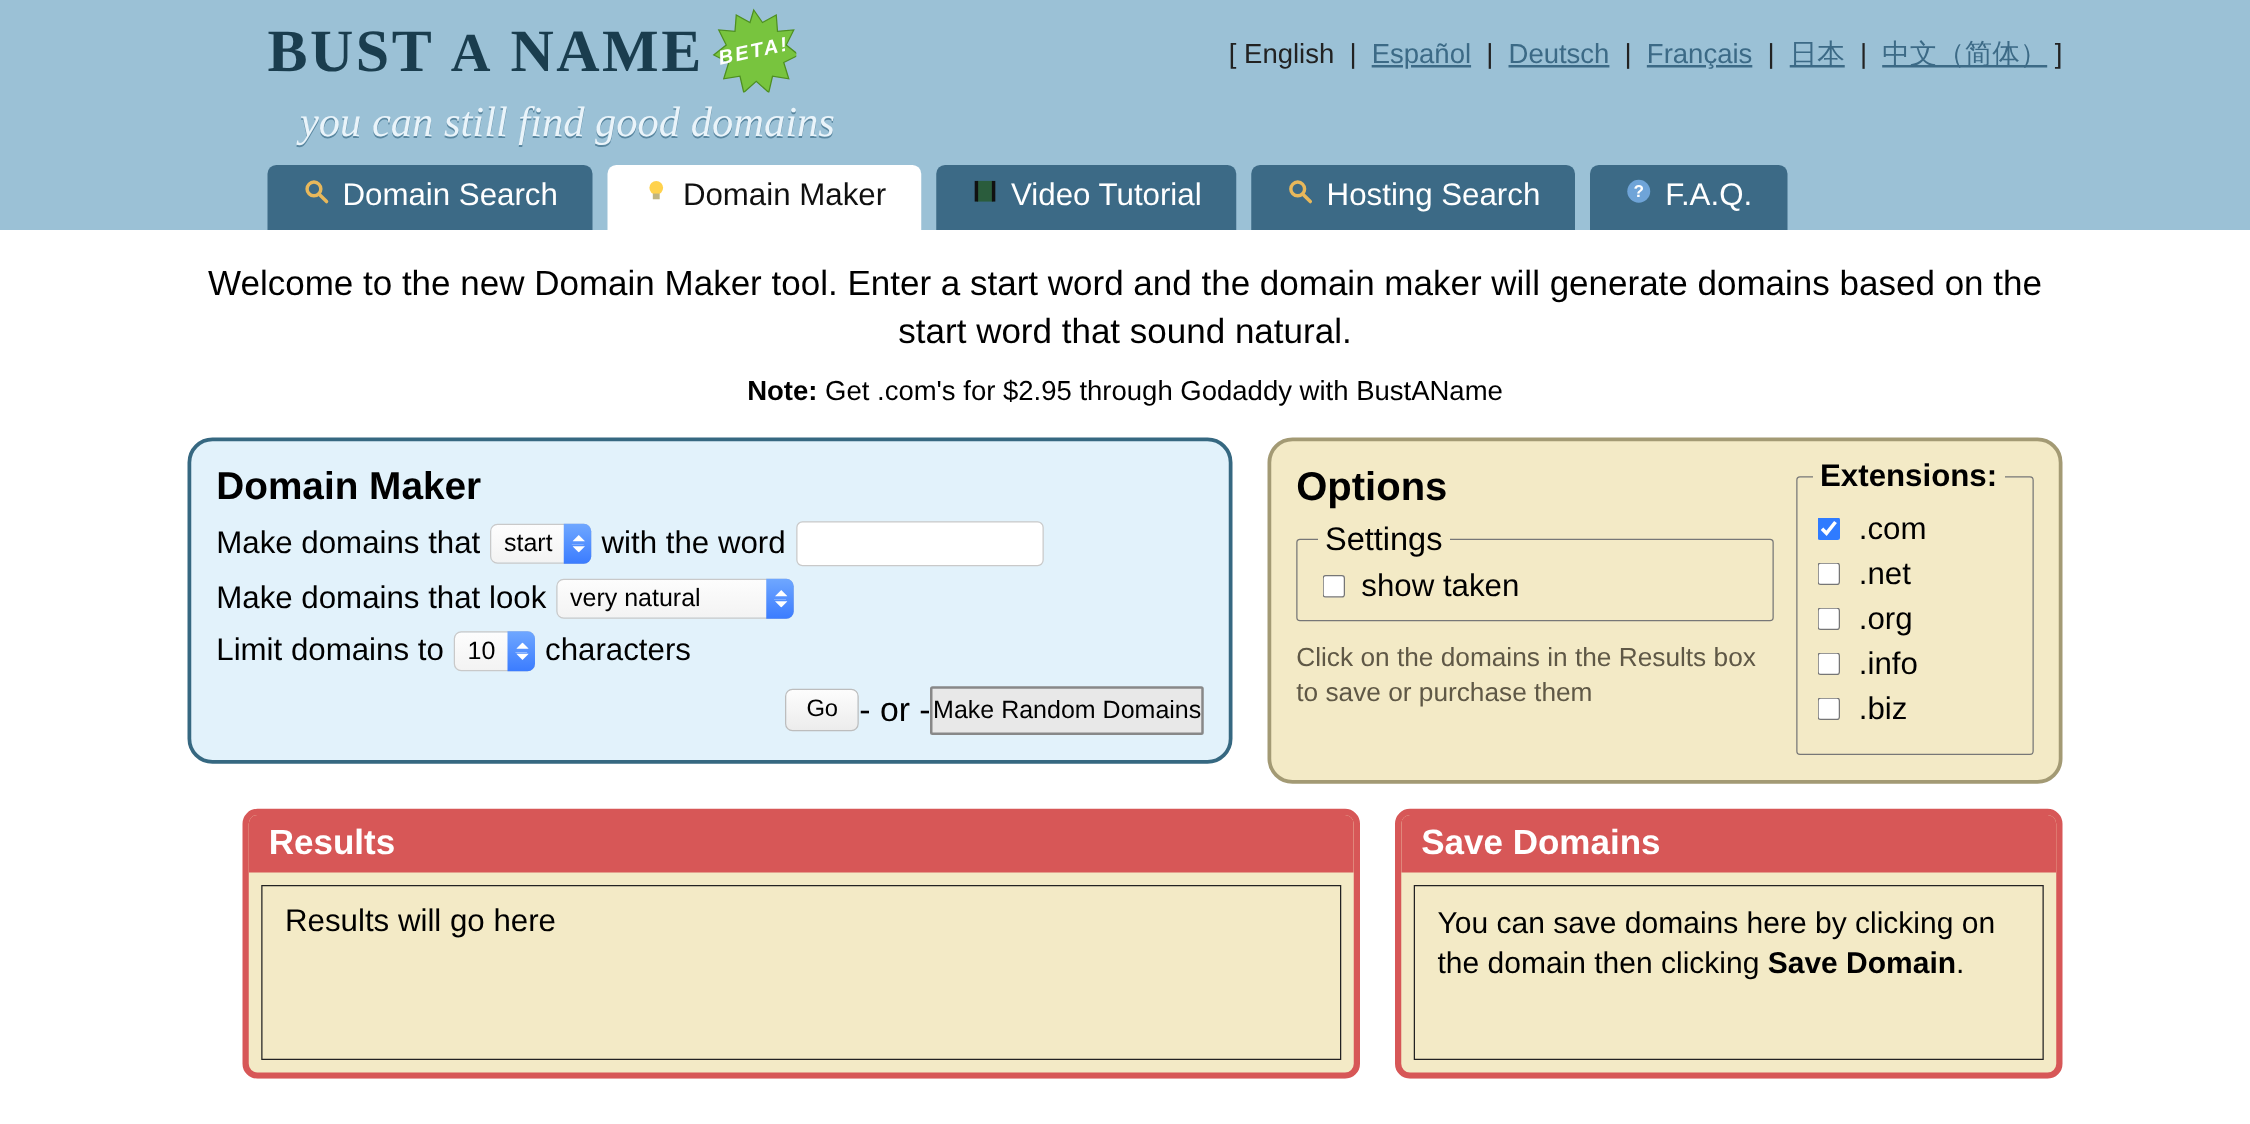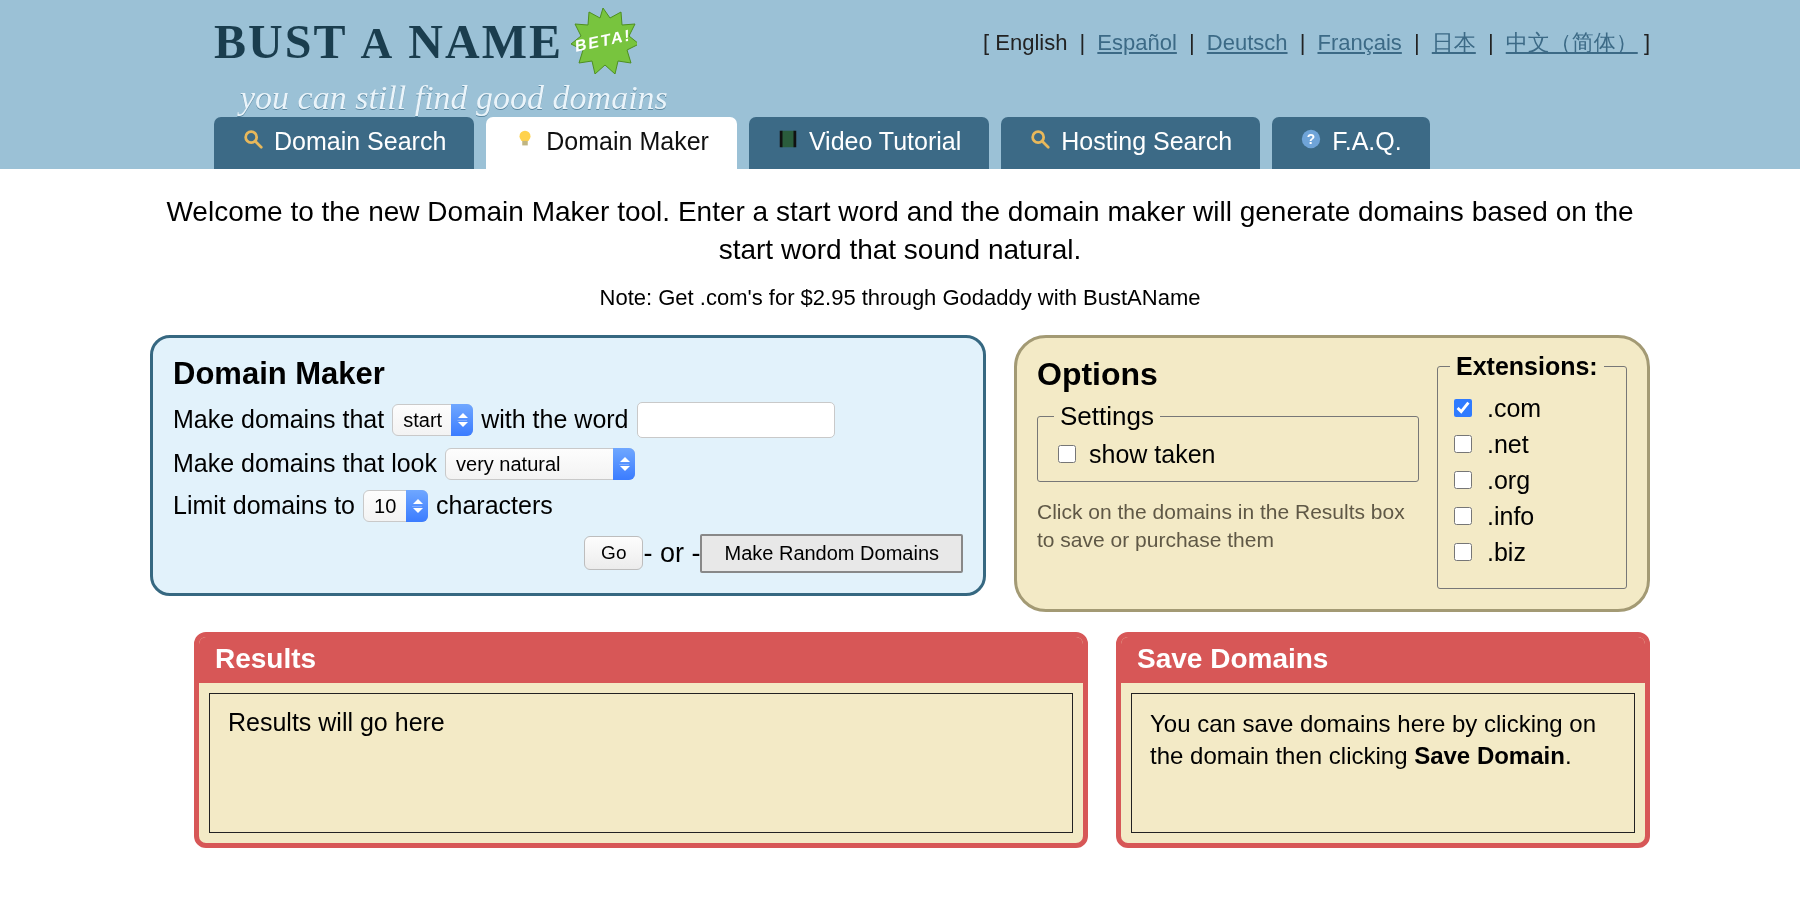--- a/index.html
+++ b/index.html
@@ -7,47 +7,47 @@
   .header{background:#9bc1d6;padding:0;}
   .header-inner{max-width:1500px;margin:0 auto;padding:0 40px;position:relative;}
   .lang-bar{position:absolute;right:40px;top:28px;font-size:22px;color:#222;}
   .lang-bar span.sep{color:#222;margin:0 6px;}
   .lang-bar a{text-decoration:underline;}
   .logo-wrap{padding:14px 0 0 64px;}
   .logo-main{font-family:Georgia,"Times New Roman",serif;font-weight:700;font-size:48px;letter-spacing:2px;color:#1a3d4e;white-space:nowrap;}
   .logo-main .a{font-size:44px;}
   .logo-tag{font-family:Georgia,serif;font-style:italic;font-size:34px;color:#eaf4fa;text-shadow:0 1px 0 #5a87a0;padding-left:26px;margin-top:-6px;}
   .badge{display:inline-block;vertical-align:top;margin-left:-8px;margin-top:-8px;}
-  .tabs{display:flex;gap:12px;padding-left:64px;}
+  .tabs{display:flex;gap:12px;padding-left:64px;margin-top:14px;}
   .tab{display:flex;align-items:center;gap:10px;background:#3c6a86;color:#fff;font-size:25px;padding:10px 28px 13px;border-radius:7px 7px 0 0;cursor:pointer;}
   .tab.active{background:#fff;color:#101010;}
   .tab svg{width:22px;height:22px;}
   .page{max-width:1500px;margin:0 auto;padding:0 40px;}
   .intro{font-size:28px;text-align:center;margin:24px auto 4px;line-height:1.35;}
   .note{font-size:22px;text-align:center;margin:16px 0 24px;}
-  .note b{font-weight:400;}
+  .note b{font-weight:700;}
   .panels{display:flex;gap:28px;align-items:flex-start;}
   .panel-maker{flex:0 0 790px;background:#e2f2fb;border:3px solid #366881;border-radius:20px;padding:16px 20px 20px;}
   .panel-maker h2{margin:2px 0 10px;font-size:31px;}
   .panel-maker .row{font-size:25px;margin:10px 0;display:flex;align-items:center;flex-wrap:wrap;gap:8px;}
   select.mac{appearance:none;-webkit-appearance:none;background:linear-gradient(#fdfdfd,#f3f3f3);border:1px solid #c9c9c9;border-radius:6px;font-size:20px;padding:4px 30px 4px 10px;position:relative;}
   .sel-wrap{position:relative;display:inline-block;}
   .sel-wrap::after{content:"";position:absolute;right:0;top:0;bottom:0;width:22px;background:linear-gradient(#6fa7ff,#3b7cff);border-radius:0 6px 6px 0;pointer-events:none;}
   .sel-wrap::before{content:"";position:absolute;right:6px;top:50%;transform:translateY(-50%);width:10px;height:12px;background:
     linear-gradient(#fff,#fff) center/10px 2px no-repeat;
     clip-path:polygon(50% 0,100% 40%,0 40%,50% 0,0 60%,100% 60%,50% 100%,0 60%);
     z-index:2;pointer-events:none;}
   .sel-arrows{position:absolute;right:5px;top:50%;transform:translateY(-50%);z-index:3;pointer-events:none;}
   .sel-arrows svg{display:block;}
   input[type=text].word{border:1px solid #c9c9c9;border-radius:5px;background:#fff;font-size:22px;padding:6px 8px;width:180px;height:22px;}
   .actions{display:flex;align-items:center;justify-content:flex-end;margin-top:12px;}
   .btn{background:linear-gradient(#fdfdfd,#ececec);border:1px solid #bdbdbd;border-radius:6px;font-size:19px;padding:5px 16px;cursor:pointer;}
-  .btn.random{border-radius:2px;font-size:20px;padding:6px 22px;border:2px solid #888;background:#e8e8e8;}
+  .btn.random{border-radius:2px;font-size:20px;padding:6px 0;border:2px solid #888;background:#e8e8e8;}
   .or{font-size:27px;}
-  .panel-options{flex:1;background:#f3eac6;border:3px solid #a39a74;border-radius:32px;padding:14px 20px 20px;display:flex;gap:18px;}
+  .panel-options{flex:1;background:#f3eac6;border:3px solid #a39a74;border-radius:20px;padding:14px 20px 20px;display:flex;gap:18px;}
   .opt-left{flex:1;}
   .opt-left h2{margin:4px 0 8px;font-size:32px;}
   fieldset{border:1px solid #777;border-radius:3px;margin:0 0 14px;padding:8px 16px 12px;}
   fieldset legend{font-size:26px;padding:0 6px;}
   .chk-row{font-size:25px;display:flex;align-items:center;gap:10px;}
   input[type=checkbox]{width:18px;height:18px;accent-color:#2f7bff;}
   .opt-left .hint{font-size:21px;color:#5f5846;line-height:1.35;margin-top:16px;}
   .opt-ext{flex:0 0 190px;}
   .opt-ext fieldset{margin:0;padding:6px 12px 14px;}
   .opt-ext legend{font-size:25px;font-weight:700;}

